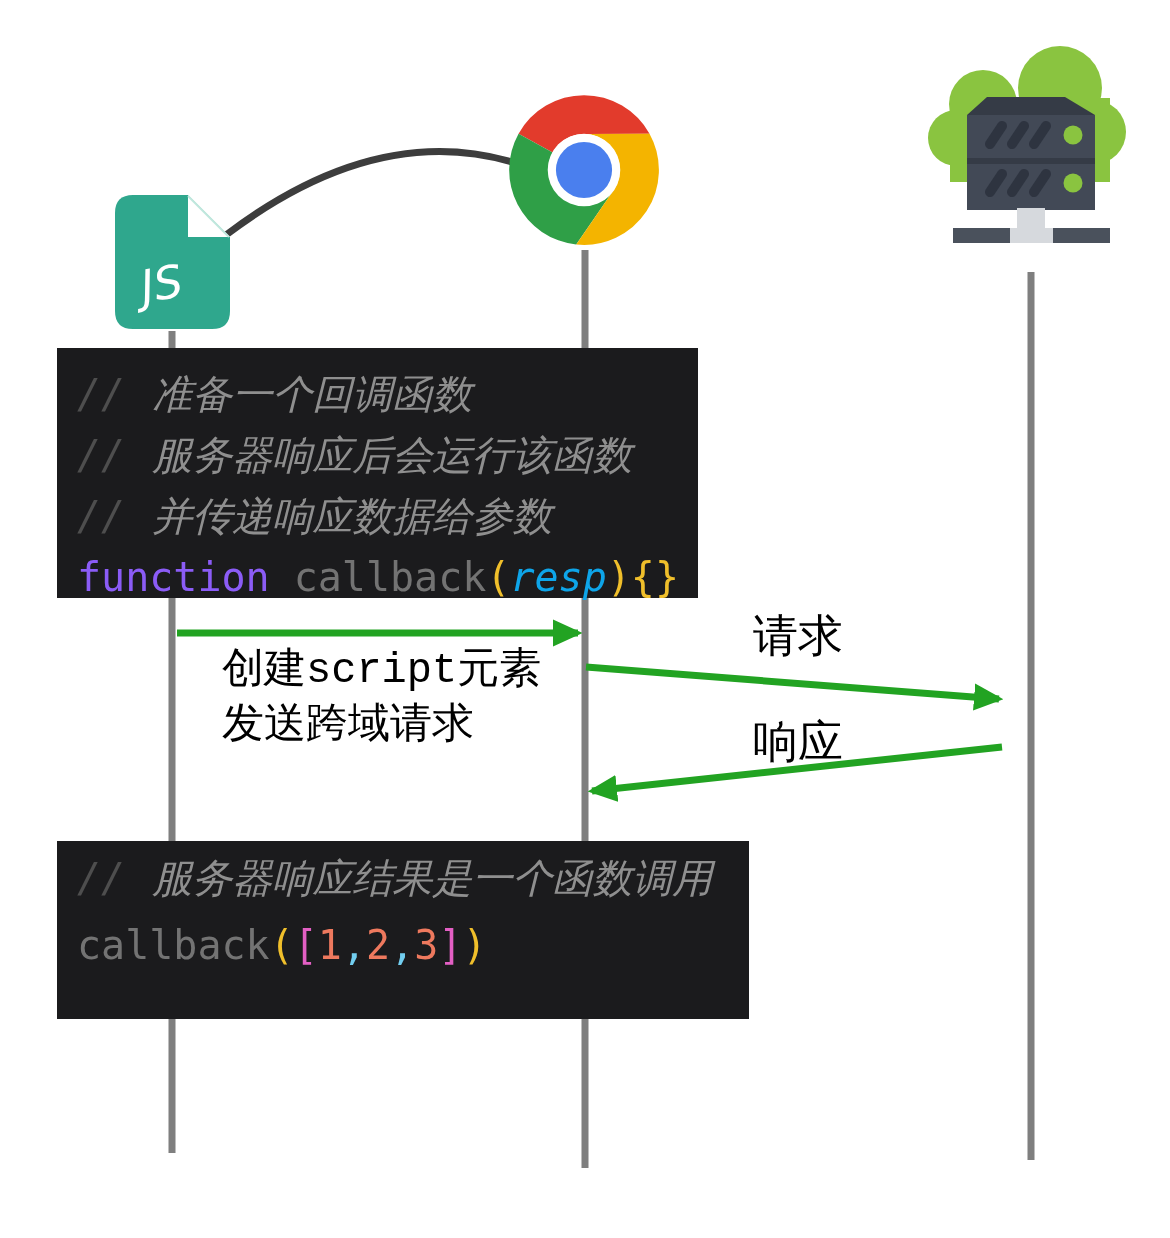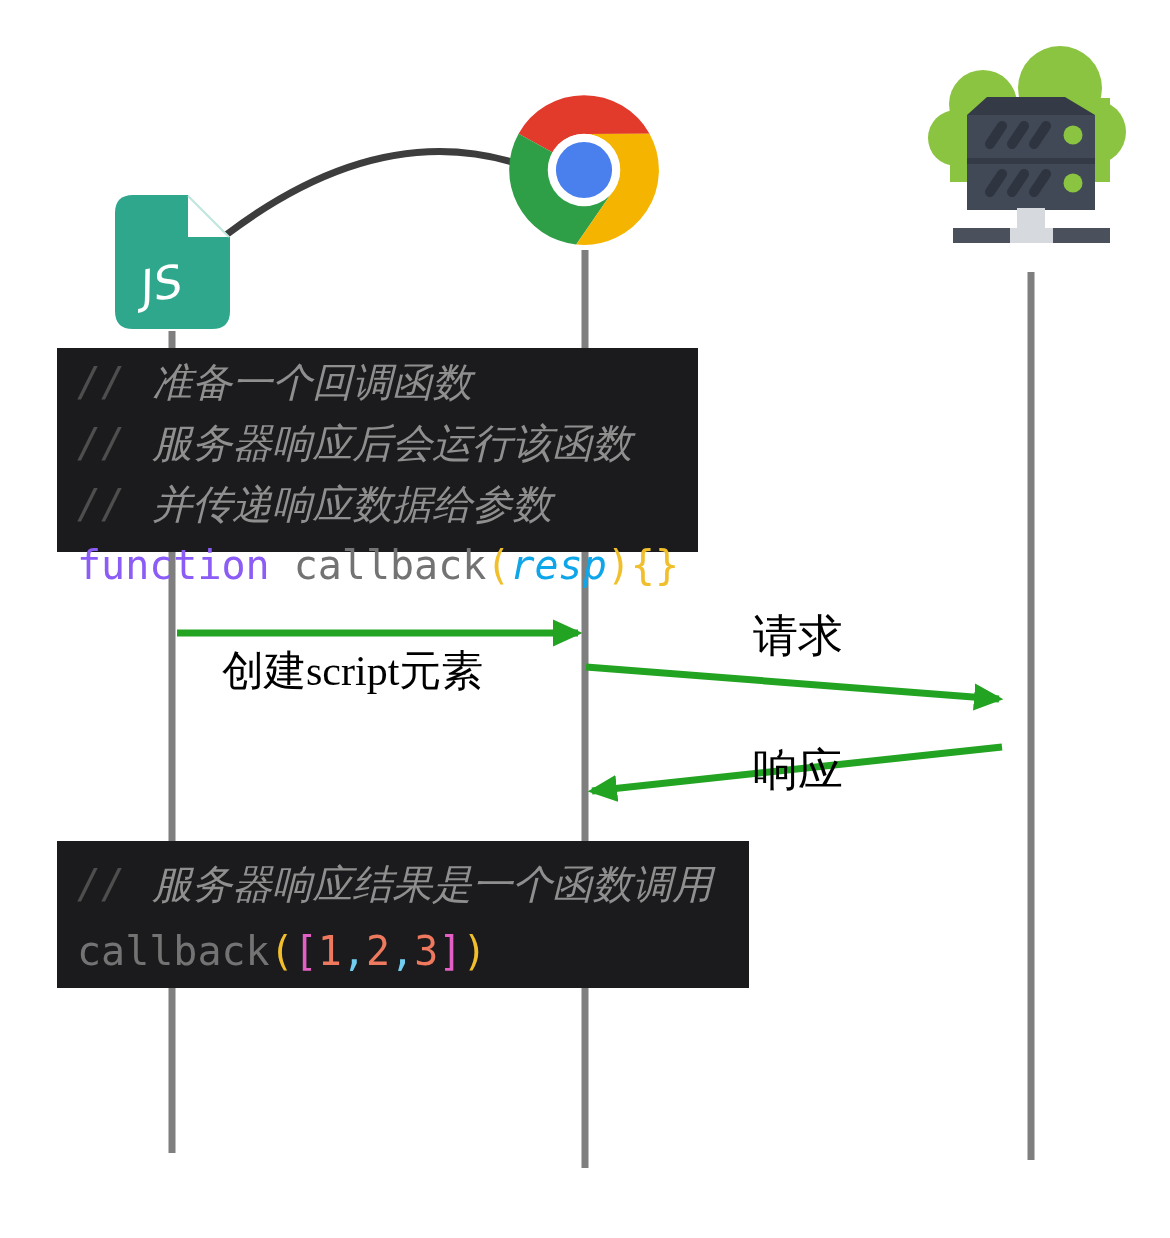--- a/index.html
+++ b/index.html
@@ -13,43 +13,43 @@
   .js-icon     { left:115px; top:195px; width:115px; height:134px; }
   .chrome-icon { left:506px; top:92px;  width:156px; height:156px; }
   .server-icon { left:928px; top:40px;  width:200px; height:205px; }
 
   .code-block {
     position:absolute; background:#1b1b1d;
     font-family:"DejaVu Sans Mono","Liberation Mono",monospace;
     font-size:40px; color:#d4d4d4; white-space:nowrap;
     box-sizing:border-box; padding-left:20px;
   }
-  .cb1 { left:57px; top:348px; width:641px; height:204px; padding-top:4px; }
+  .cb1 { left:57px; top:348px; width:641px; height:250px; padding-top:16px; }
   .cb1 .line { line-height:61px; height:61px; }
-  .cb2 { left:57px; top:841px; width:692px; height:147px; padding-top:10px; }
+  .cb2 { left:57px; top:841px; width:692px; height:178px; padding-top:4px; }
   .cb2 .line { line-height:67px; height:67px; }
 
   .comment { font-style:italic; color:#8f8f8f; }
   .comment .slash { color:#4e4e4e; margin-right:27px; }
   .tok-kw     { color:#8b5cf6; margin-right:24px; }
   .tok-fn     { color:#737373; }
   .tok-gold   { color:#f0bf2b; }
   .tok-param  { color:#0ea5e9; font-style:italic; }
   .tok-brkt   { color:#e35fc4; }
   .tok-num    { color:#ee795e; }
   .tok-comma  { color:#72cef0; }
 
   .msg-label { position:absolute; color:#000000; }
   .label-create {
     left:222px; top:644px;
-    font-family:Liberation Serif, serif;
+    font-family:Liberation Mono, monospace;
     font-size:42px; line-height:55px; font-weight:500; white-space:nowrap;
   }
   .label-request  { left:753px; top:606px; font-size:45px; font-weight:500; }
-  .label-response { left:753px; top:712px; font-size:45px; font-weight:500;margin-top:28px; }
+  .label-response { left:753px; top:712px; font-size:45px; font-weight:500; }
 </style>
 </head>
 <body>
 
 <div class="canvas">
 
   <svg class="overlay" viewBox="0 0 1170 1238" xmlns="http://www.w3.org/2000/svg">
     <defs>
       <marker id="arrowhead" viewBox="0 0 10 10" refX="8.5" refY="5" markerWidth="4.2" markerHeight="4.2" orient="auto">
         <path d="M0,0.4 L10,5 L0,9.6 Z" fill="#22a322"></path>
@@ -132,17 +132,18 @@
     <div class="line comment">
       <span class="slash">//</span><span>服务器响应结果是一个函数调用</span>
     </div>
     <div class="line">
       <span class="tok-fn">callback</span><span class="tok-gold">(</span><span class="tok-brkt">[</span><span class="tok-num">1</span><span class="tok-comma">,</span><span class="tok-num">2</span><span class="tok-comma">,</span><span class="tok-num">3</span><span class="tok-brkt">]</span><span class="tok-gold">)</span>
     </div>
   </div>
 
   <div class="msg-label label-create">
     <div>创建script元素</div>
+    <div>发送跨域请求</div>
   </div>
   <div class="msg-label label-request">请求</div>
   <div class="msg-label label-response">响应</div>
 
 </div>
 
 </body></html>

